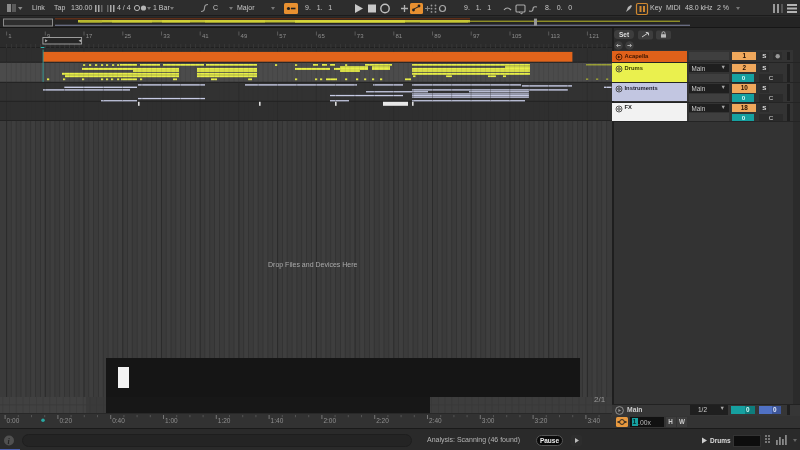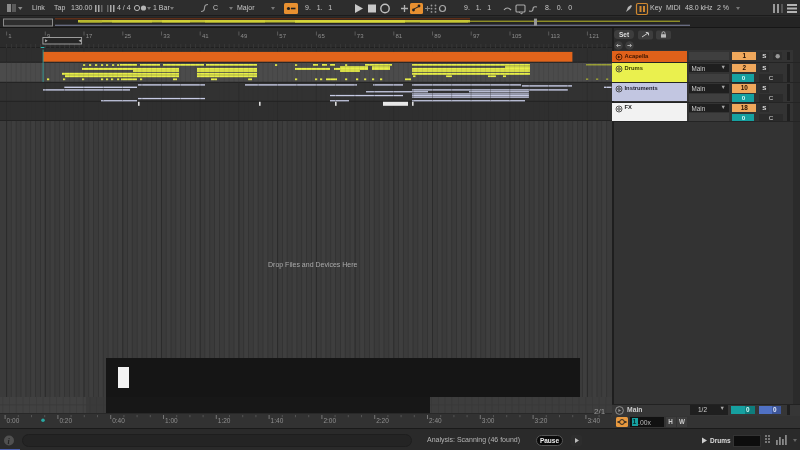--- a/index.html
+++ b/index.html
@@ -1341,21 +1341,21 @@
 <div class="abs" style="left:732.4px;top:103.5px;width:23.6px;height:8.6px;background:#f0a85c;color:#241104;font-size:6.4px;font-weight:bold;text-align:center;line-height:8.6px">18</div>
 <div class="abs" style="left:759.5px;top:103.5px;width:9.5px;height:8.6px;background:#2d2d2d;color:#ddd;font-size:6.2px;font-weight:bold;text-align:center;line-height:8.6px">S</div>
 <div class="abs" style="left:688.5px;top:113.4px;width:40px;height:7.4px;background:#3f3f3f"></div>
 <div class="abs" style="left:732.4px;top:113.6px;width:22px;height:7.6px;background:#16a0a0;color:#d8f8f5;font-size:6.2px;font-weight:bold;text-align:center;line-height:7.6px">0</div>
 <div class="abs" style="left:759px;top:113.6px;width:24px;height:7.6px;background:#2b2b2b;color:#ddd;font-size:6.2px;text-align:center;line-height:7.6px">C</div>
 <div class="abs" style="left:786.8px;top:103.5px;width:3.4px;height:17px;background:#1f1f1f"></div>
 <div class="abs" style="left:612px;top:61.6px;width:188px;height:0.8px;background:#242424"></div>
 <div class="abs" style="left:612px;top:82.2px;width:188px;height:0.8px;background:#242424"></div>
 <div class="abs" style="left:612px;top:101.6px;width:188px;height:0.8px;background:#242424"></div>
 <div class="abs" style="left:612px;top:120.7px;width:188px;height:0.8px;background:#242424"></div>
-<div class="abs" style="left:594px;top:407px;width:20px;height:10px;color:#999;font-size:8px">2/1</div>
+<div class="abs" style="left:594px;top:395px;width:20px;height:10px;color:#999;font-size:8px">2/1</div>
 <div class="abs" style="left:612px;top:404px;width:188px;height:11.5px;background:#363636;border-top:1px solid #222"></div>
 <svg class="abs" width="12" height="12" style="left:614px;top:404.5px">
     <g transform="translate(5.5,5.5)">
       <circle r="3.9" fill="none" stroke="#9a9a9a" stroke-width="0.9"></circle>
       <path d="M-1.1 -1.5 l2.6 1.5 -2.6 1.5 z" fill="#9a9a9a"></path>
     </g>
   </svg>
 <div class="abs" style="left:627px;top:406px;width:40px;height:9px;color:#ccc;font-size:6.8px;font-weight:bold">Main</div>
 <div class="abs" style="left:690px;top:405px;width:38px;height:9.5px;background:#1f1f1f;color:#ccc;font-size:6.5px">
     <span style="position:absolute;left:8px;top:1.2px">1/2</span>

